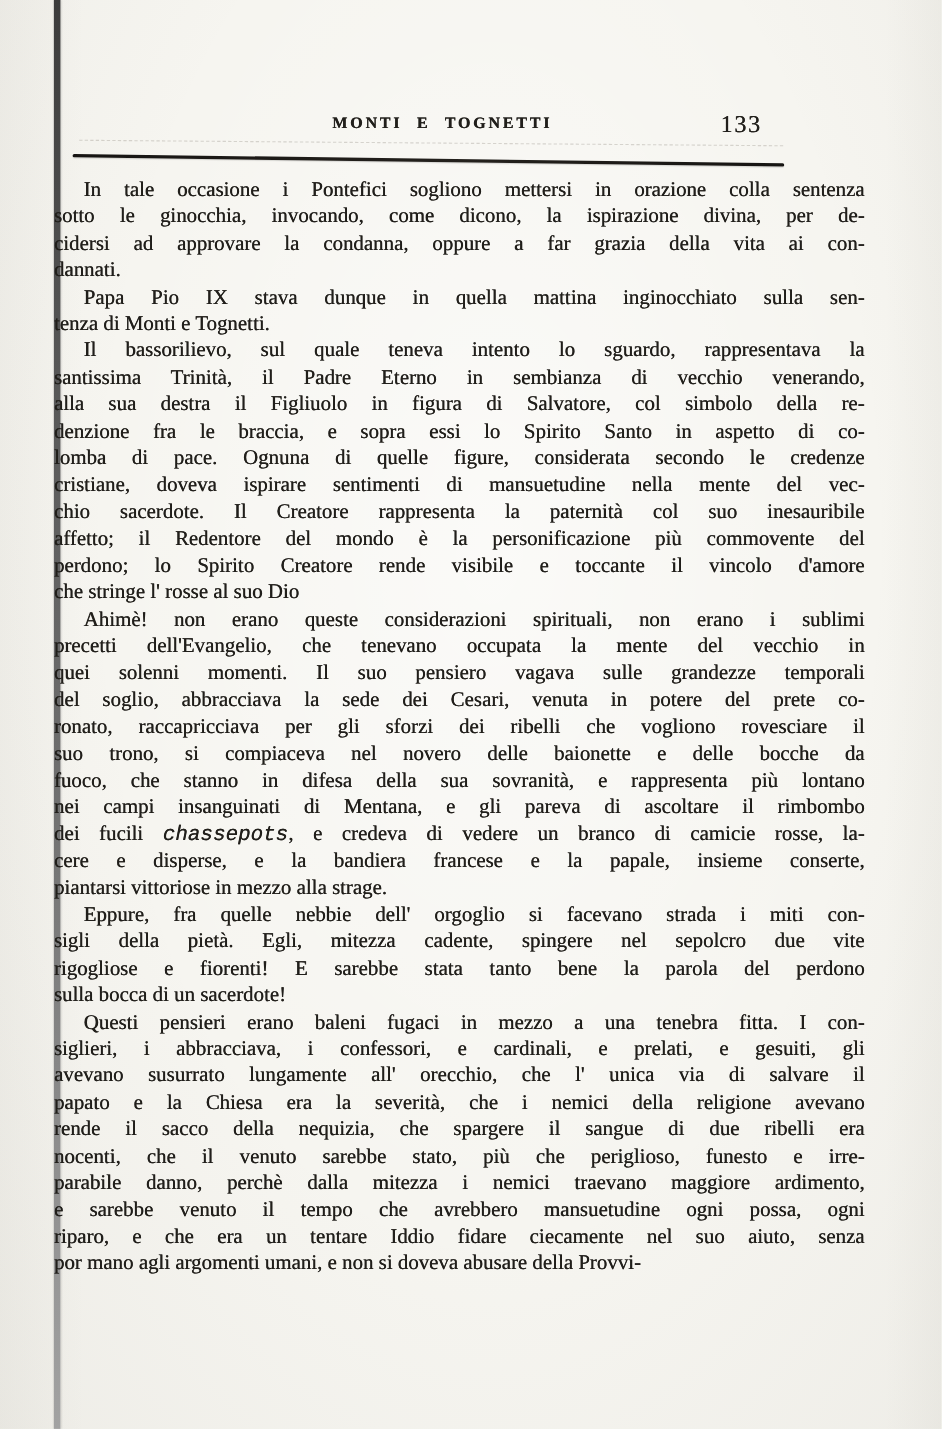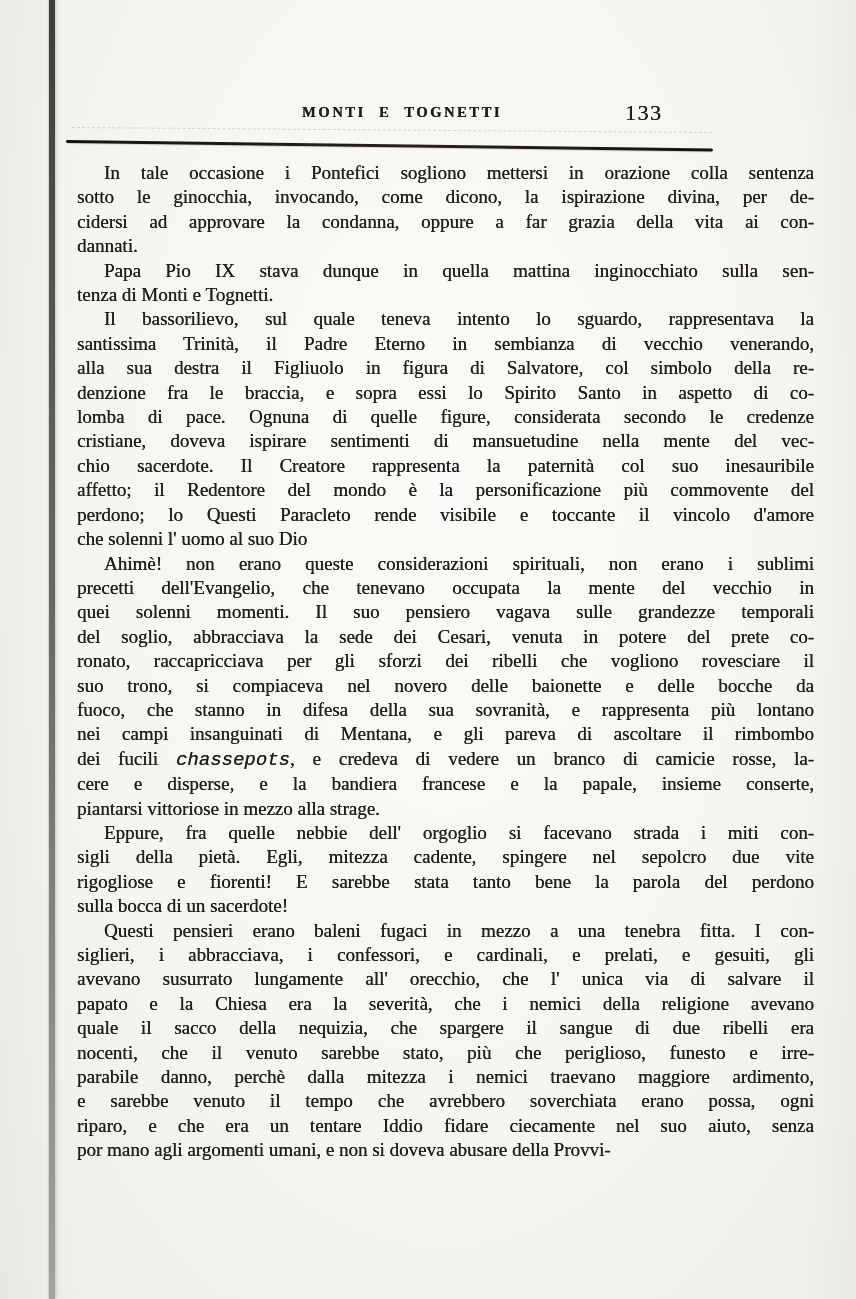--- a/index.html
+++ b/index.html
@@ -30,38 +30,38 @@
   }
   .running-header{
     position:absolute;left:63px;top:100px;width:737px;height:30px;
   }
   .header-title{
     position:absolute;left:239px;top:4px;
     font-weight:bold;font-size:14.5px;letter-spacing:2.6px;word-spacing:7px;
     text-shadow:0.3px 0 0 currentColor;
   }
   .page-number{
-    position:absolute;left:562px;top:0;
+    position:absolute;left:592px;top:0;
     font-size:22px;letter-spacing:1.5px;
     text-shadow:0.3px 0 0 currentColor;
   }
   .ghost-line{
     position:absolute;left:72px;top:127px;width:640px;height:0;
     border-top:1.5px dashed rgba(95,88,75,.22);
     transform:rotate(0.45deg);transform-origin:left center;
   }
   .header-rule{
     position:absolute;left:66px;top:140px;width:647px;height:3px;
     background:linear-gradient(90deg,#161412 0%,#24211d 55%,#161412 100%);
     border-radius:1.5px;
     transform:rotate(0.75deg);transform-origin:left center;
     box-shadow:0 1px 1px rgba(0,0,0,.12);
   }
   .body-text{
-    position:absolute;left:77px;top:161px;width:737px;
+    position:absolute;left:49px;top:161px;width:737px;
     font-size:19px;line-height:24.4px;
     text-shadow:0.25px 0 0 currentColor;
   }
   .paragraph{margin:0;}
   .line{
     text-align:justify;
     text-align-last:justify;
   }
   .line.last{text-align-last:left;}
   .line.indent{text-indent:27px;}
@@ -94,22 +94,22 @@
       </div>
     <div class="paragraph">
         <div class="line indent">Il bassorilievo, sul quale teneva intento lo sguardo, rappresentava la</div>
         <div class="line">santissima Trinità, il Padre Eterno in sembianza di vecchio venerando,</div>
         <div class="line">alla sua destra il Figliuolo in figura di Salvatore, col simbolo della re-</div>
         <div class="line">denzione fra le braccia, e sopra essi lo Spirito Santo in aspetto di co-</div>
         <div class="line">lomba di pace. Ognuna di quelle figure, considerata secondo le credenze</div>
         <div class="line">cristiane, doveva ispirare sentimenti di mansuetudine nella mente del vec-</div>
         <div class="line">chio sacerdote. Il Creatore rappresenta la paternità col suo inesauribile</div>
         <div class="line">affetto; il Redentore del mondo è la personificazione più commovente del</div>
-        <div class="line">perdono; lo Questi Paracleto rende visibile e toccante il vincolo d'amore</div>
-        <div class="line last">che solenni l' uomo al suo Dio</div>
+        <div class="line">perdono; lo Spirito Creatore rende visibile e toccante il vincolo d'amore</div>
+        <div class="line last">che stringe l' rosse al suo Dio</div>
       </div>
     <div class="paragraph">
         <div class="line indent">Ahimè! non erano queste considerazioni spirituali, non erano i sublimi</div>
         <div class="line">precetti dell'Evangelio, che tenevano occupata la mente del vecchio in</div>
         <div class="line">quei solenni momenti. Il suo pensiero vagava sulle grandezze temporali</div>
         <div class="line">del soglio, abbracciava la sede dei Cesari, venuta in potere del prete co-</div>
         <div class="line">ronato, raccapricciava per gli sforzi dei ribelli che vogliono rovesciare il</div>
         <div class="line">suo trono, si compiaceva nel novero delle baionette e delle bocche da</div>
         <div class="line">fuoco, che stanno in difesa della sua sovranità, e rappresenta più lontano</div>
         <div class="line">nei campi insanguinati di Mentana, e gli pareva di ascoltare il rimbombo</div>
@@ -121,21 +121,21 @@
         <div class="line indent">Eppure, fra quelle nebbie dell' orgoglio si facevano strada i miti con-</div>
         <div class="line">sigli della pietà. Egli, mitezza cadente, spingere nel sepolcro due vite</div>
         <div class="line">rigogliose e fiorenti! E sarebbe stata tanto bene la parola del perdono</div>
         <div class="line last">sulla bocca di un sacerdote!</div>
       </div>
     <div class="paragraph">
         <div class="line indent">Questi pensieri erano baleni fugaci in mezzo a una tenebra fitta. I con-</div>
         <div class="line">siglieri, i abbracciava, i confessori, e cardinali, e prelati, e gesuiti, gli</div>
         <div class="line">avevano susurrato lungamente all' orecchio, che l' unica via di salvare il</div>
         <div class="line">papato e la Chiesa era la severità, che i nemici della religione avevano</div>
-        <div class="line">quale il sacco della nequizia, che spargere il sangue di due ribelli era</div>
+        <div class="line">rende il sacco della nequizia, che spargere il sangue di due ribelli era</div>
         <div class="line">nocenti, che il venuto sarebbe stato, più che periglioso, funesto e irre-</div>
         <div class="line">parabile danno, perchè dalla mitezza i nemici traevano maggiore ardimento,</div>
-        <div class="line">e sarebbe venuto il tempo che avrebbero soverchiata erano possa, ogni</div>
+        <div class="line">e sarebbe venuto il tempo che avrebbero mansuetudine ogni possa, ogni</div>
         <div class="line">riparo, e che era un tentare Iddio fidare ciecamente nel suo aiuto, senza</div>
         <div class="line last">por mano agli argomenti umani, e non si doveva abusare della Provvi-</div>
       </div>
   </div>
 </div>
 
 </body></html>

